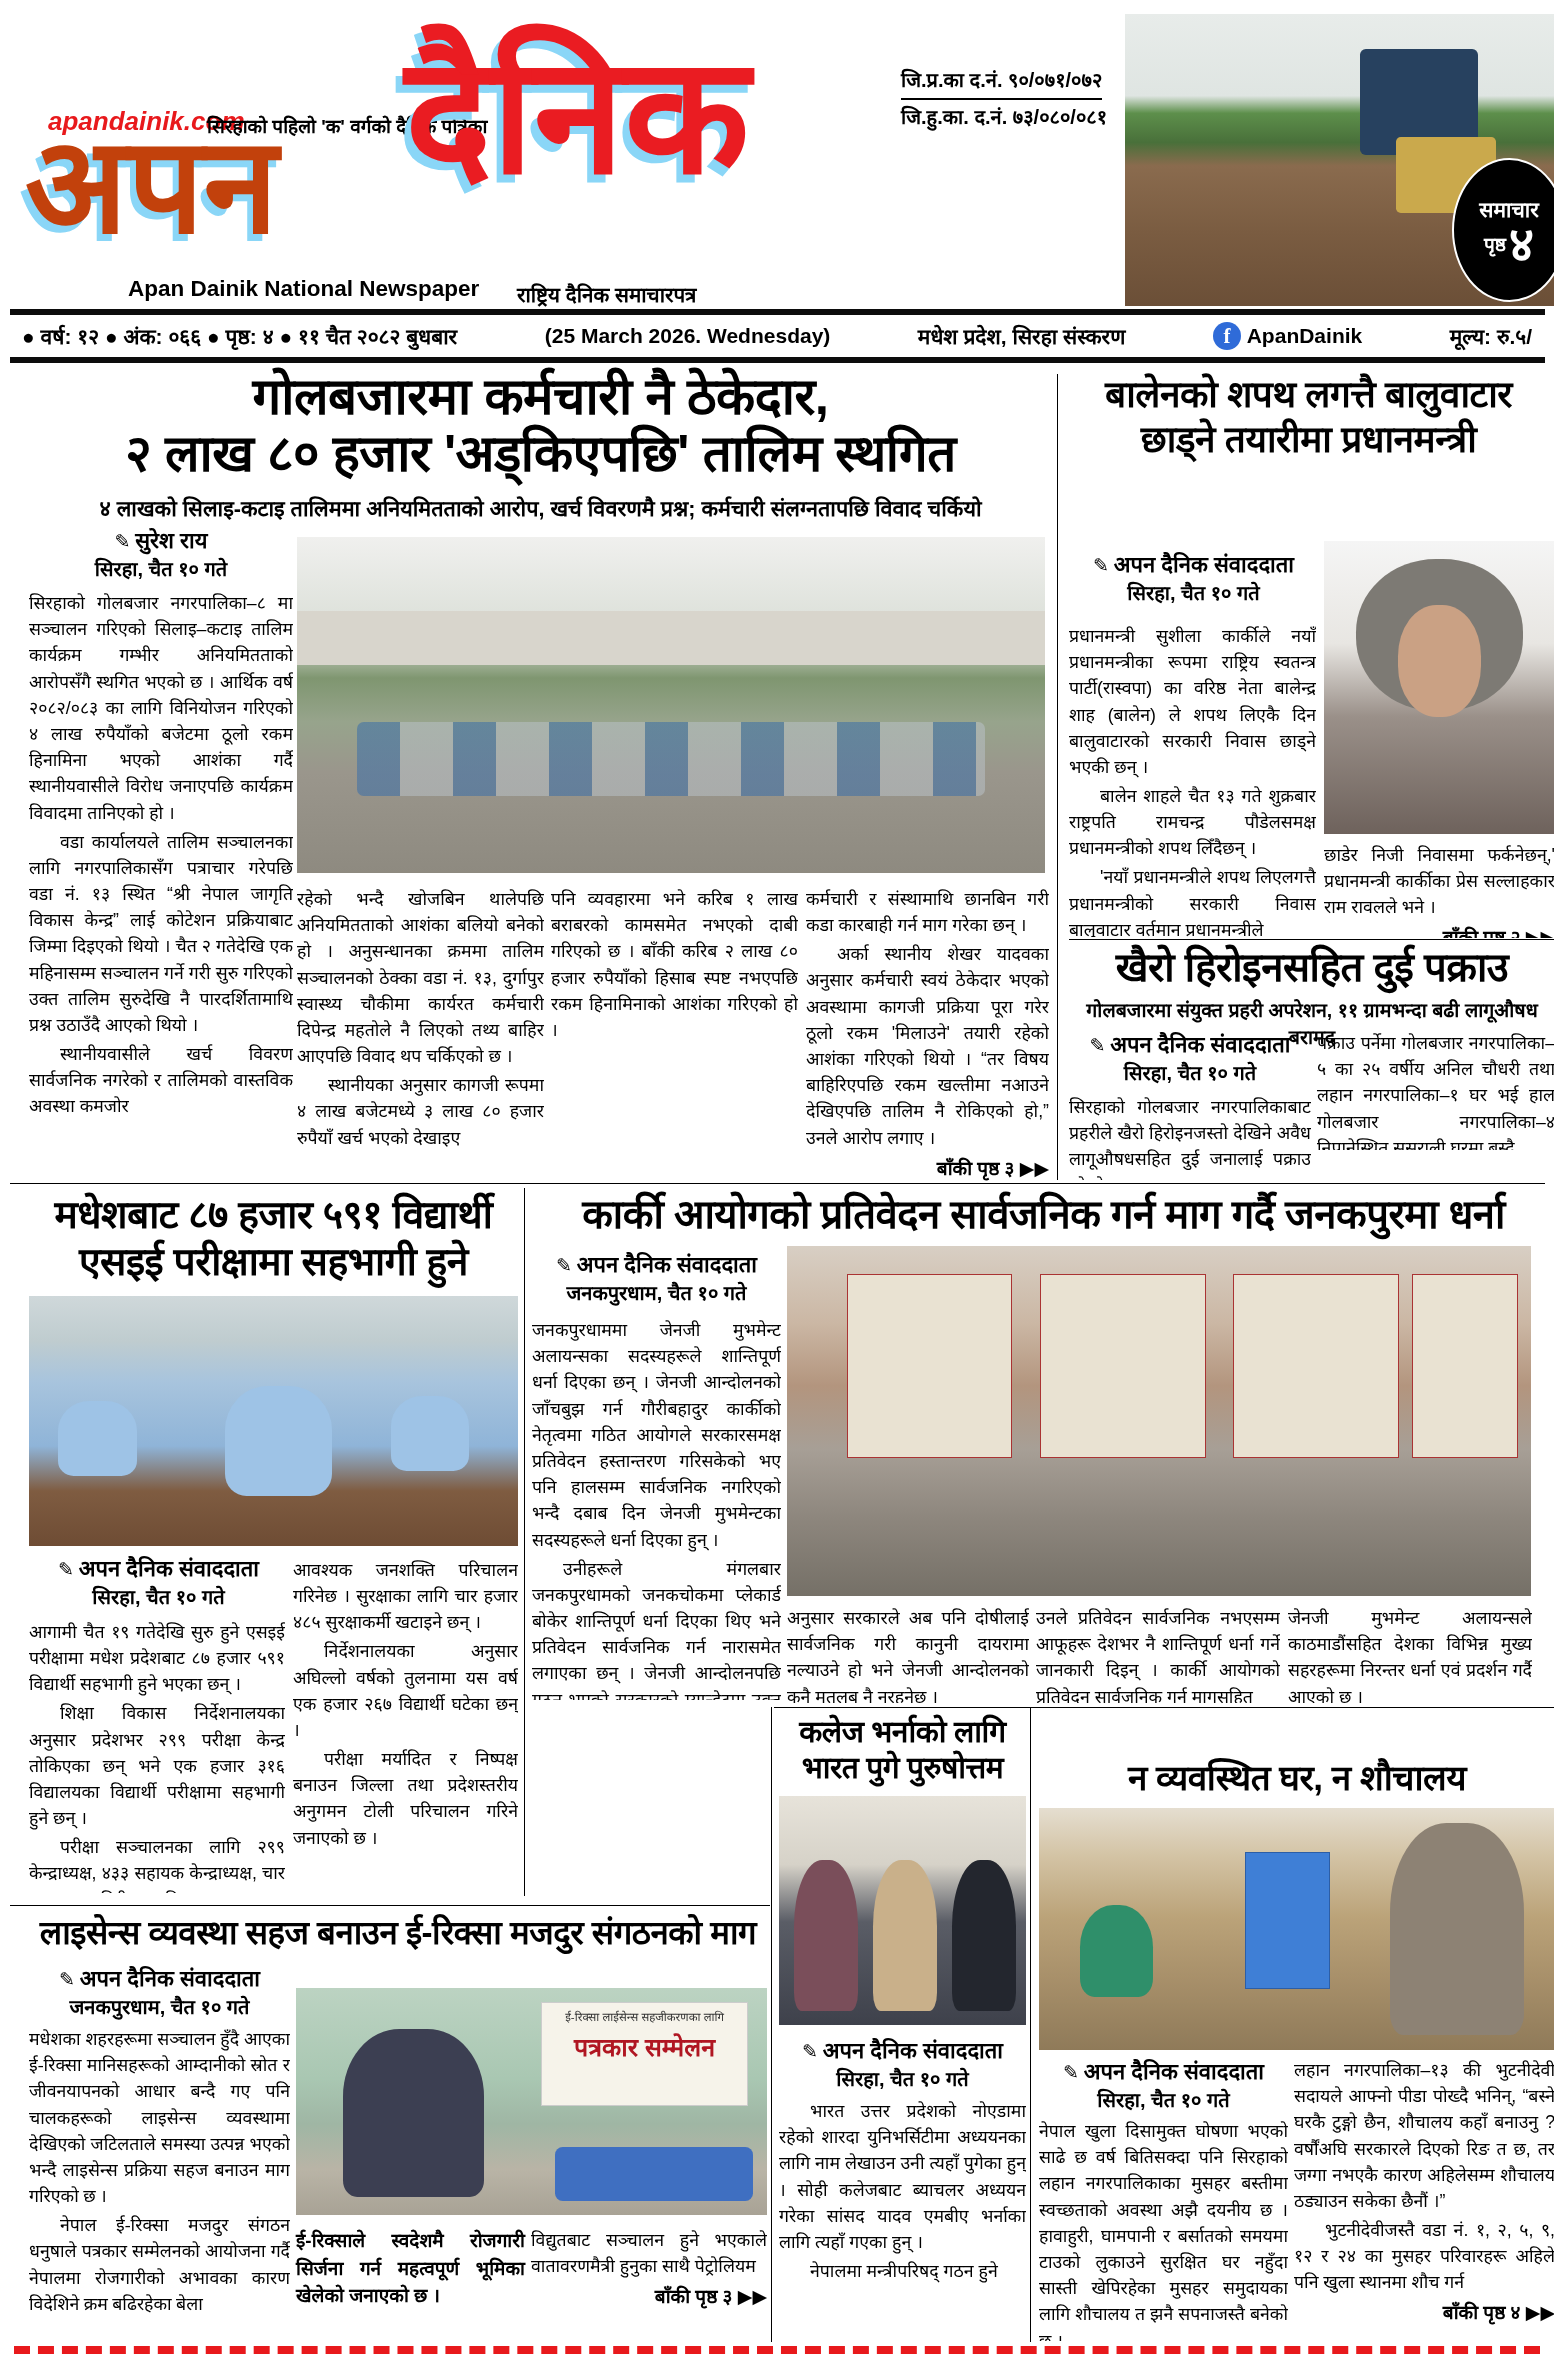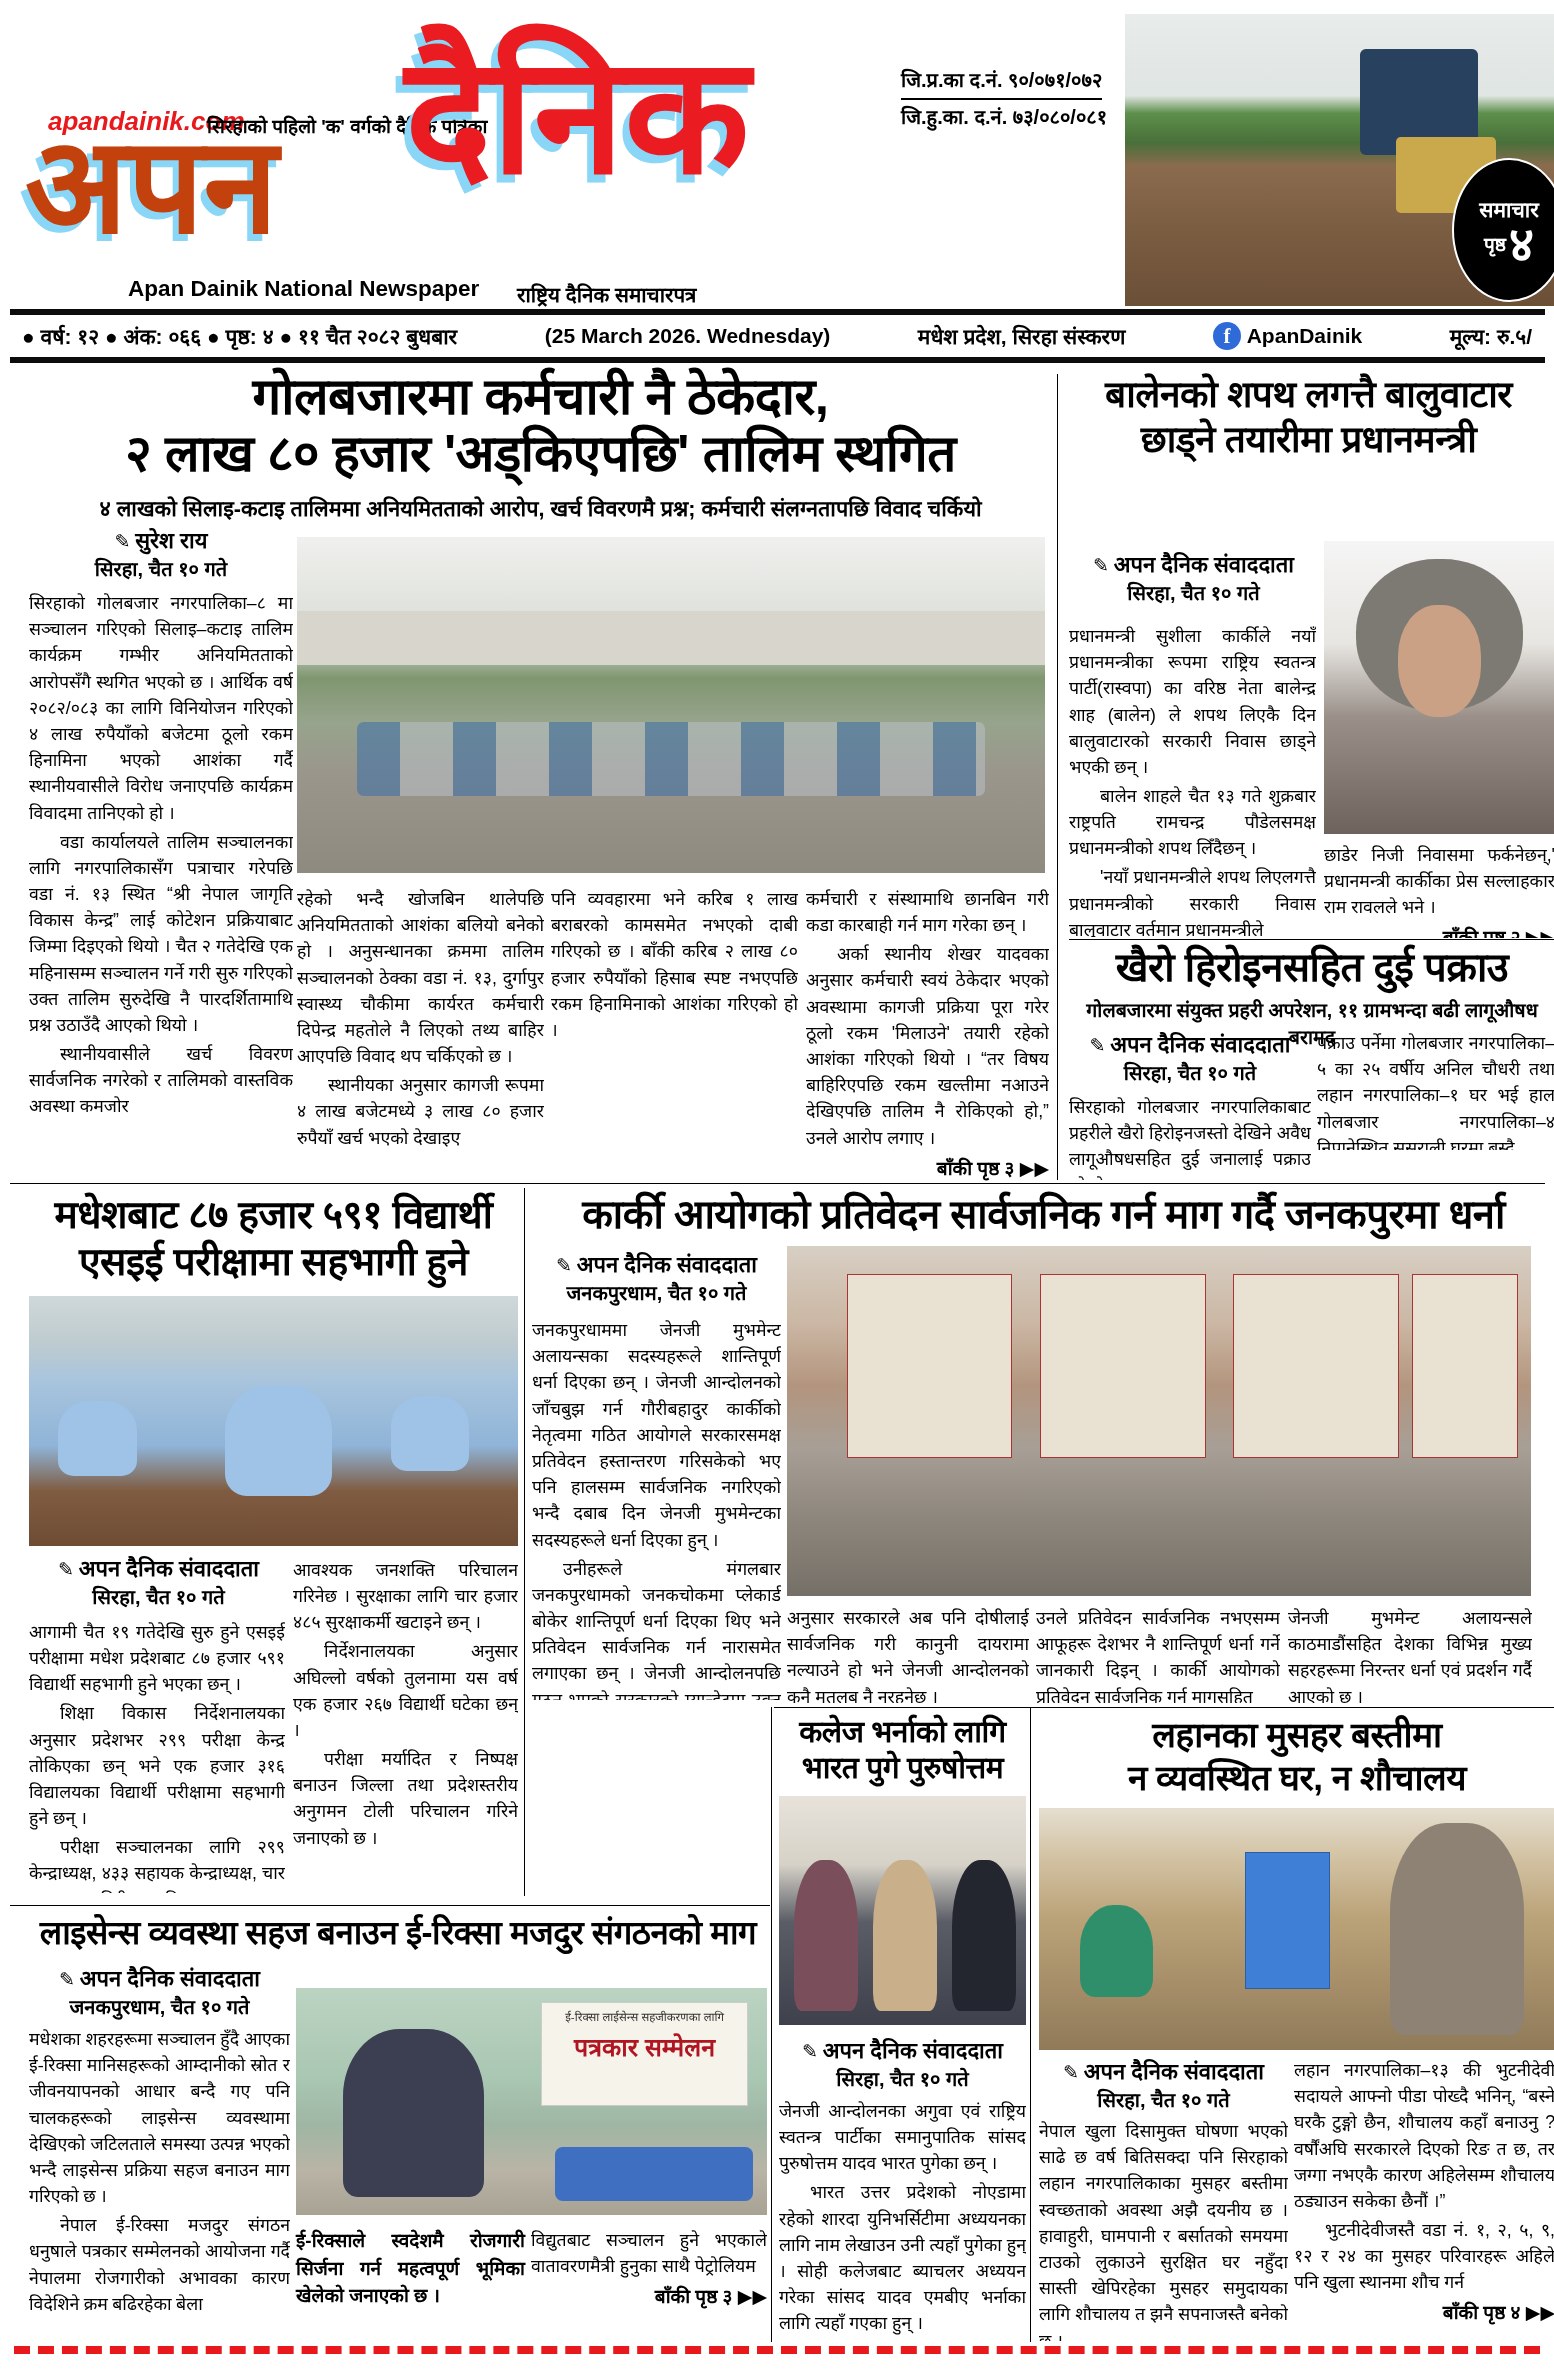--- a/index.html
+++ b/index.html
@@ -267,27 +267,25 @@
   <div class="photo ph-men" style="left:779px;top:1796px;width:247px;height:229px;">
     <div class="m" style="left:6%;background:#7a4e5a;"></div>
     <div class="m" style="left:38%;background:#c9b08a;"></div>
     <div class="m" style="left:70%;background:#23262e;"></div>
   </div>
   <div class="abs byline" style="left:779px;top:2036px;width:247px;">
     <div class="nm"><span class="pen">✎</span><span>अपन दैनिक संवाददाता</span></div>
     <div class="pl">सिरहा, चैत १० गते</div>
   </div>
   <div class="abs bodytext" style="left:779px;top:2098px;width:247px;height:242px;">
-    <p>जेनजी आन्दोलनका अगुवा एवं राष्ट्रिय स्वतन्त्र पार्टीका समानुपातिक सांसद पुरुषोत्तम यादव भारत पुगेका छन् ।</p>
     <p class="ind">भारत उत्तर प्रदेशको नोएडामा रहेको शारदा युनिभर्सिटीमा अध्ययनका लागि नाम लेखाउन उनी त्यहाँ पुगेका हुन् । सोही कलेजबाट ब्याचलर अध्ययन गरेका सांसद यादव एमबीए भर्नाका लागि त्यहाँ गएका हुन् ।</p>
     <p class="ind">नेपालमा मन्त्रीपरिषद् गठन हुने</p>
 
   </div>
 
-  <div class="abs headline center" style="left:1039px;top:1716px;width:516px;font-size:35px;">लहानका मुसहर बस्तीमा</div>
   <div class="abs headline center" style="left:1039px;top:1759px;width:516px;font-size:35px;">न व्यवस्थित घर, न शौचालय</div>
   <div class="photo ph-hut" style="left:1039px;top:1808px;width:516px;height:242px;">
     <div class="door"></div>
     <div class="woman"></div>
     <div class="man2"></div>
   </div>
   <div class="abs byline" style="left:1039px;top:2057px;width:249px;">
     <div class="nm"><span class="pen">✎</span><span>अपन दैनिक संवाददाता</span></div>
     <div class="pl">सिरहा, चैत १० गते</div>
   </div>

